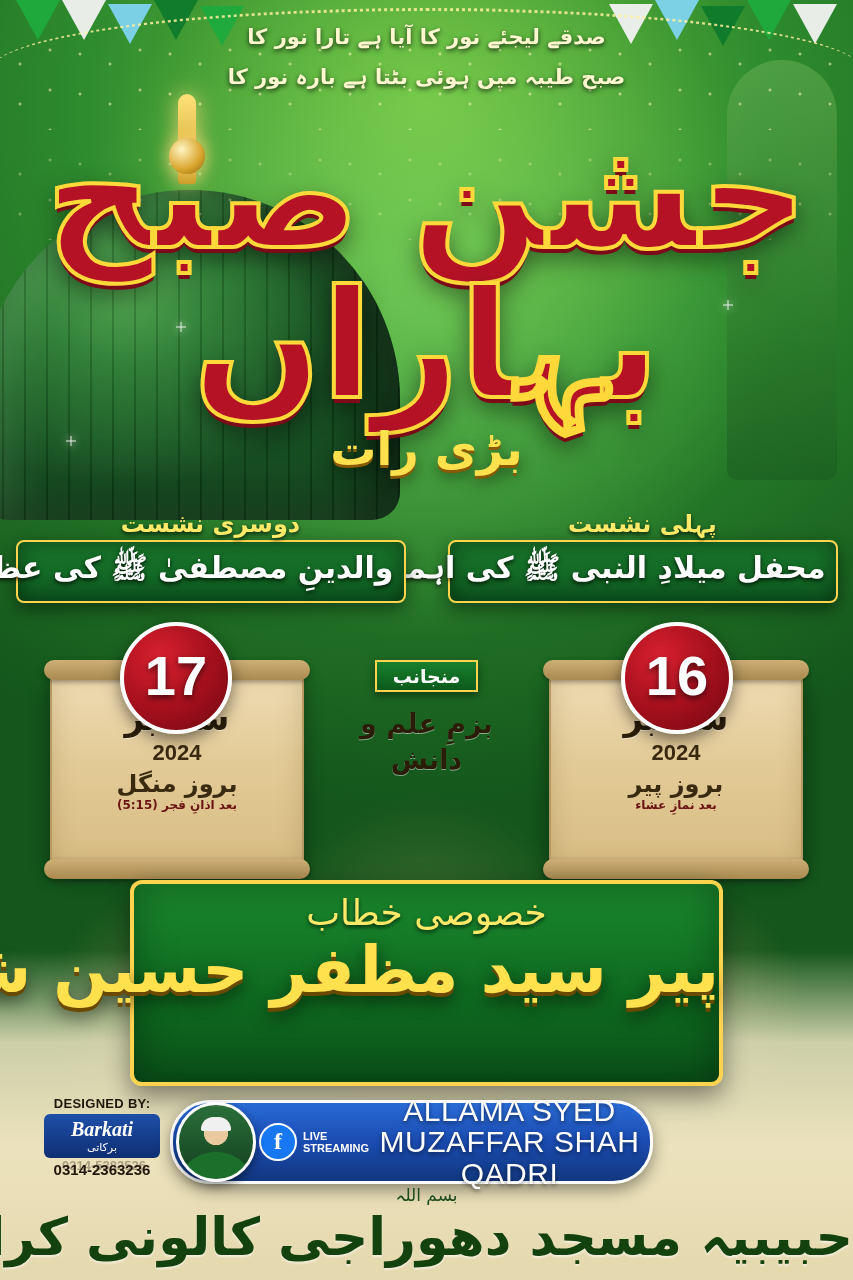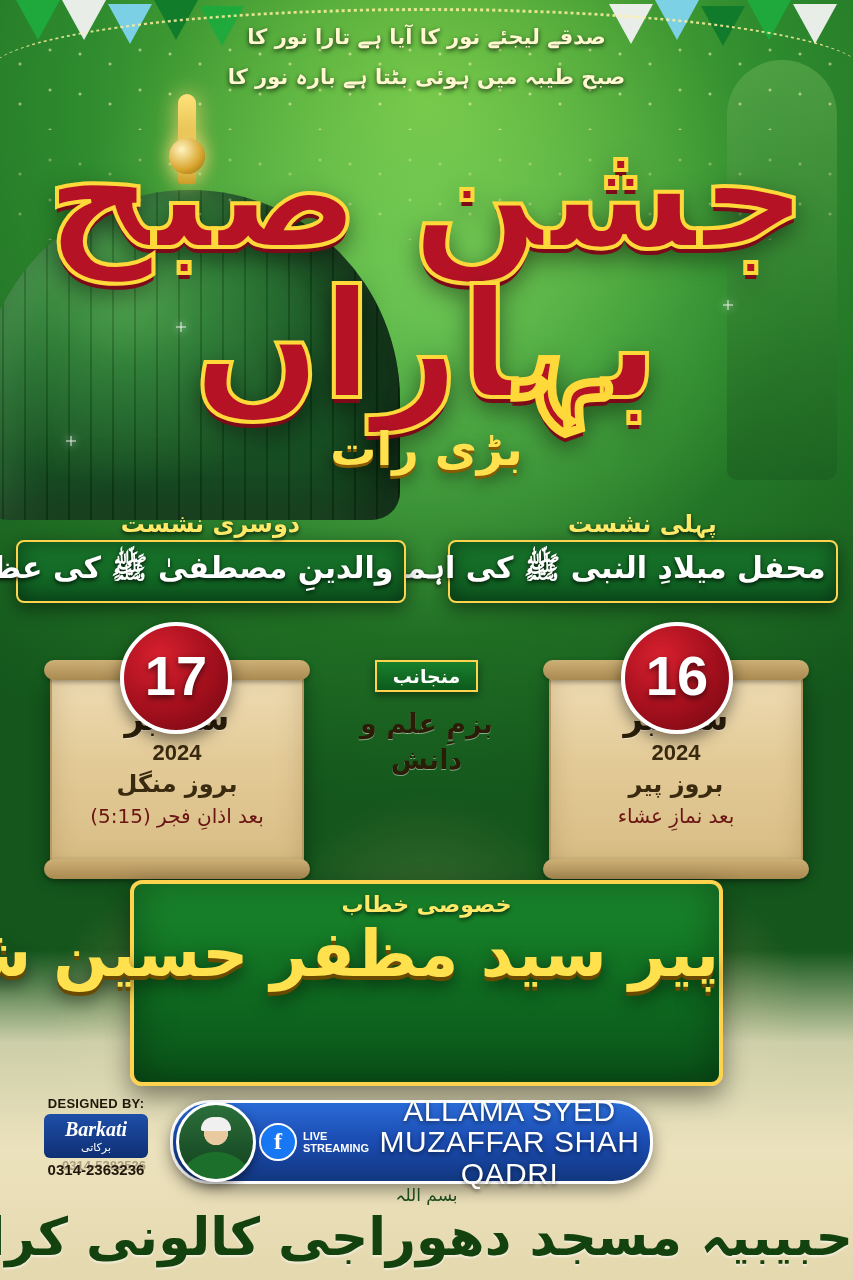--- a/index.html
+++ b/index.html
@@ -279,23 +279,22 @@
     font-size: 22px;
     font-weight: bold;
     margin-top: 2px;
   }
   .scroll .day {
     font-size: 24px;
     font-weight: bold;
     margin-top: 4px;
   }
   .scroll .time {
-    font-size: 20px;
-    font-weight: normal;
-    margin-top: 6px;
+    font-size: 12px;
+    font-weight: bold;
     color: #6a1414;
   }
 
   .daybadge {
     position: absolute;
     top: -8px;
     width: 104px; height: 104px;
     border-radius: 50%;
     background: radial-gradient(circle at 34% 30%, #d8202f 0%, #a20f1c 55%, #6d0812 100%);
     border: 4px solid #ffffff;
@@ -347,22 +346,22 @@
     height: 190px;
     background: linear-gradient(180deg, #1b8a2d 0%, #0f6a20 55%, #0a5419 100%);
     border: 4px solid #ffd34d;
     border-radius: 12px;
     box-shadow: 0 10px 26px rgba(0,0,0,0.45), inset 0 0 40px rgba(0,0,0,0.35);
     text-align: center;
     padding-top: 8px;
   }
   .speaker .khitab {
     color: #ffe969;
-    font-size: 22px;
-    font-weight: bold;
+    font-size: 36px;
+    font-weight: normal;
     text-shadow: 0 2px 4px rgba(0,0,0,0.7);
   }
   .speaker .zeegham {
     color: #ffffff;
     font-size: 24px;
     font-weight: bold;
     margin-top: 2px;
     text-shadow: 0 2px 4px rgba(0,0,0,0.7);
   }
   .speaker .name {
@@ -373,21 +372,21 @@
     margin-top: 2px;
     white-space: nowrap;
     text-shadow: 0 4px 0 #6a4a00, 0 8px 18px rgba(0,0,0,0.6);
   }
 
   
   .designer {
     position: absolute;
     left: 44px;
     top: 1096px;
-    width: 104px;
+    width: 116px;
     text-align: center;
     color: #20160a;
   }
   .designer .label {
     font-size: 13px;
     font-weight: bold;
     letter-spacing: 0.3px;
   }
   .designer .logo {
     margin-top: 3px;

